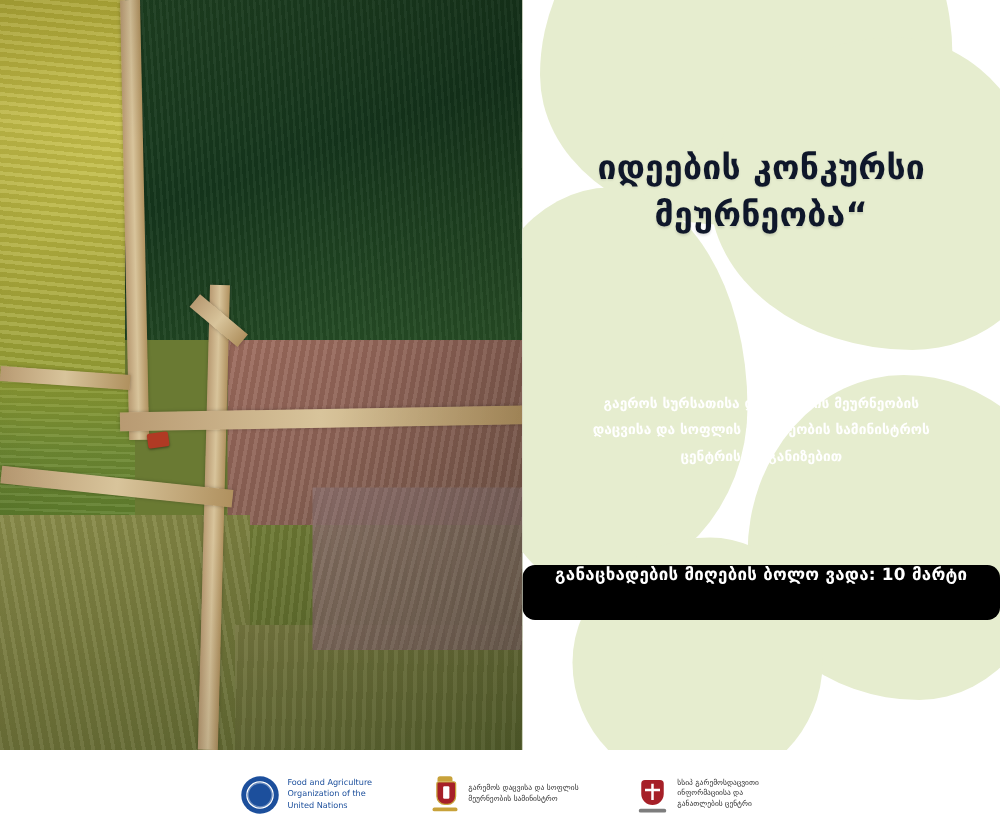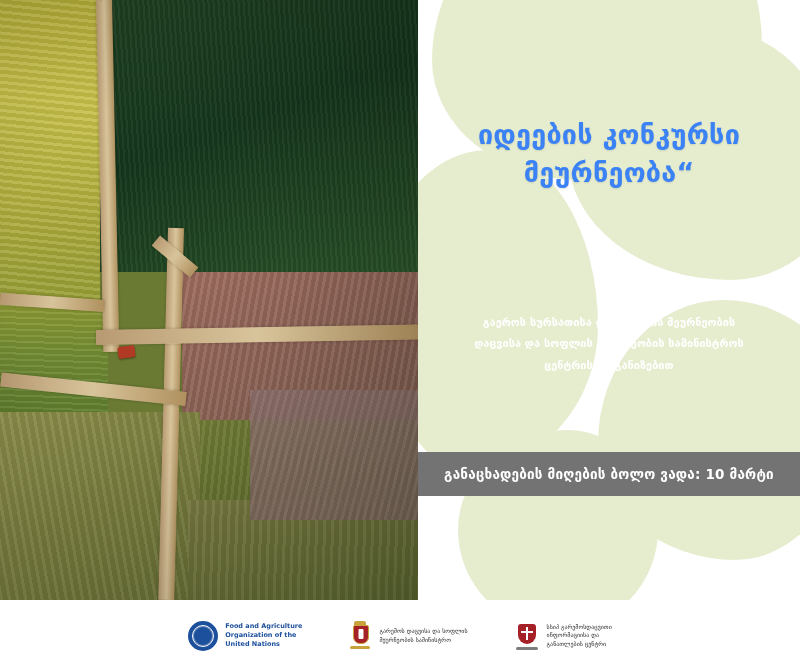--- a/index.html
+++ b/index.html
@@ -136,21 +136,21 @@
     left: 0; top: 0;
     width: 382px; height: 600px;
     padding: 0;
   }
 
   .title {
     position: absolute;
     left: 14px; top: 116px;
     width: 354px;
     text-align: center;
-    color: #3b82f6;
+    color: #0f172a;
     font-size: 27px;
     line-height: 1.42;
     font-weight: bold;
     letter-spacing: 0.2px;
     text-shadow: 0 1px 2px rgba(0,0,0,.12);
   }
   .title .line { display: block; }
 
   .subtitle {
     position: absolute;
@@ -161,24 +161,24 @@
     font-size: 11px;
     line-height: 1.95;
     font-weight: bold;
   }
   .subtitle .line { display: block; }
 
   .deadline-bar {
     position: absolute;
     left: 0; top: 452px;
     width: 382px; height: 44px;
-    background: #737373;
+    background: #000000;
     display: flex;
-    align-items: center;
     justify-content: center;
+    border-radius: 10px;
   }
   .deadline-text {
     color: #ffffff;
     font-size: 13.5px;
     font-weight: bold;
     letter-spacing: .2px;
   }
 
   
   .footer {
@@ -213,21 +213,21 @@
   }
   .fao-mark::after {
     content: "";
     position: absolute; left: 50%; top: 50%;
     width: 20px; height: 20px;
     transform: translate(-50%,-50%);
     border: 1.5px solid #ffffff;
     border-radius: 50%;
     box-shadow: inset 0 0 0 1px rgba(255,255,255,.35);
   }
-  .fao-caption { color: #1c4f9c; font-size: 6.5px; font-weight: bold; }
+  .fao-caption { color: #1c4f9c; font-size: 6.5px; font-weight: normal; }
 
   
   .arms {
     width: 24px; height: 30px;
     flex: 0 0 auto;
     position: relative;
   }
   .arms .shield {
     position: absolute; left: 5px; top: 4px;
     width: 14px; height: 17px;

